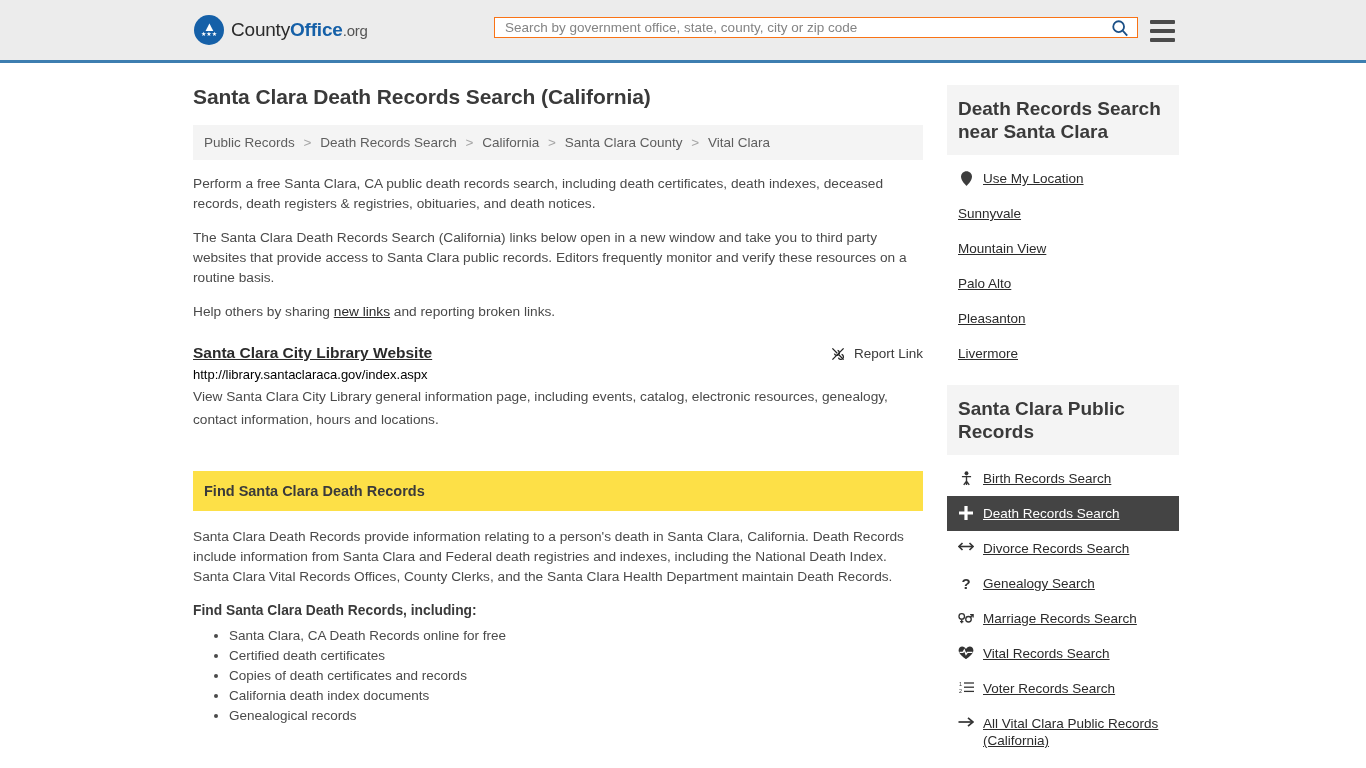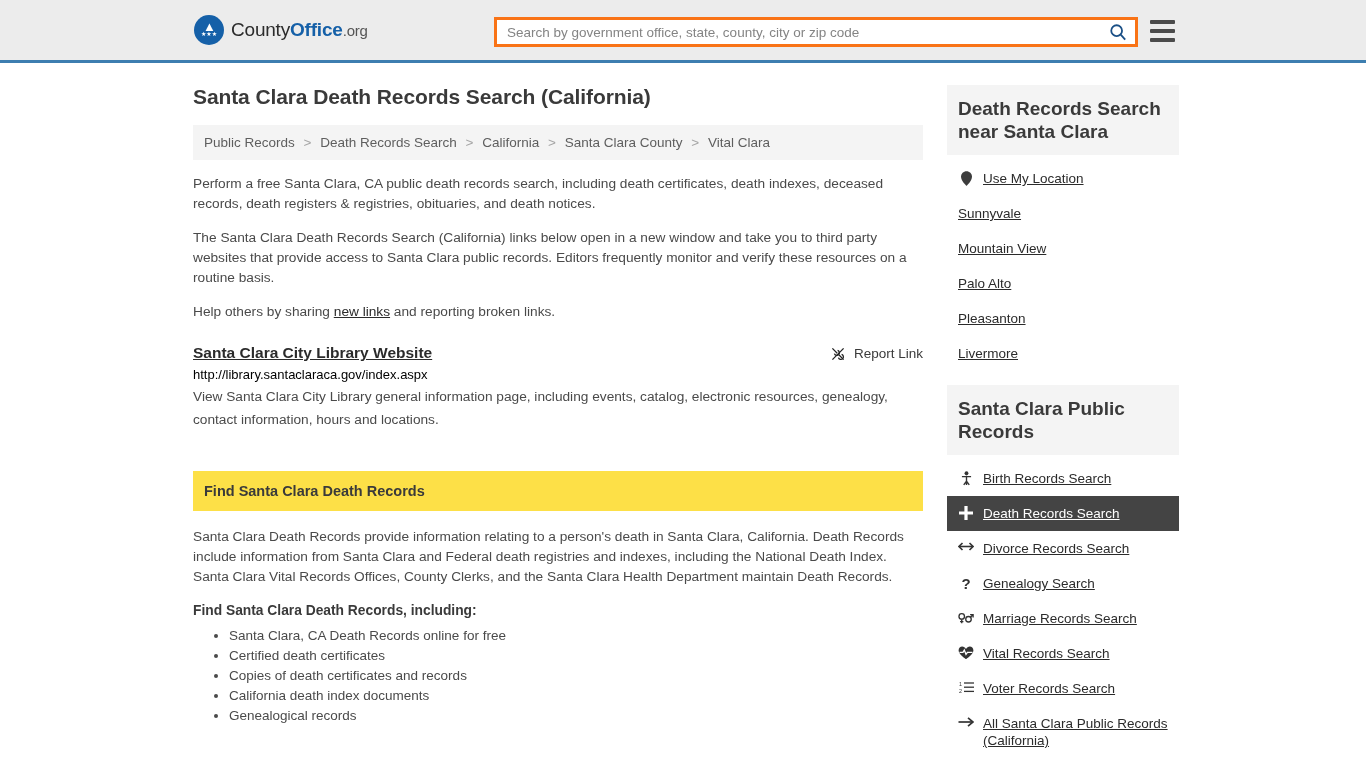--- a/index.html
+++ b/index.html
@@ -52,25 +52,25 @@
     white-space: nowrap;
   }
   .logo-text .bold { font-weight: bold; color: #1560a8; }
   .logo-text .suffix { color: #555; font-size: 15px; }
 
   .search-wrap {
     position: absolute;
     left: 494px;
     top: 17px;
     width: 644px;
-    height: 30px;
+    height: 21px;
     display: flex;
     align-items: center;
     background: #ffffff;
-    border: 3px solid #f97316;
+    border: 1px solid #f97316;
   }
   .search-input {
     flex: 1;
     border: none;
     outline: none;
     height: 28px;
     padding: 0 10px;
     font-size: 13.5px;
     font-family: "Liberation Sans", sans-serif;
     color: #333;
@@ -439,21 +439,21 @@
           <a href="#">Voter Records Search</a>
         </div>
 
         <div class="side-item">
           <span class="ico">
             <svg width="16" height="12" viewBox="0 0 16 12">
               <line x1="0.5" y1="6" x2="14" y2="6" stroke="#333" stroke-width="1.7"></line>
               <path d="M10 1.8 L15 6 L10 10.2" stroke="#333" stroke-width="1.7" fill="none"></path>
             </svg>
           </span>
-          <a href="#">All Santa Clara Public Records (California)</a>
+          <a href="#">All Vital Clara Public Records (California)</a>
         </div>
 
       </div>
     </div>
   </div>
 
 </div>
 </div>
 
 </body></html>

